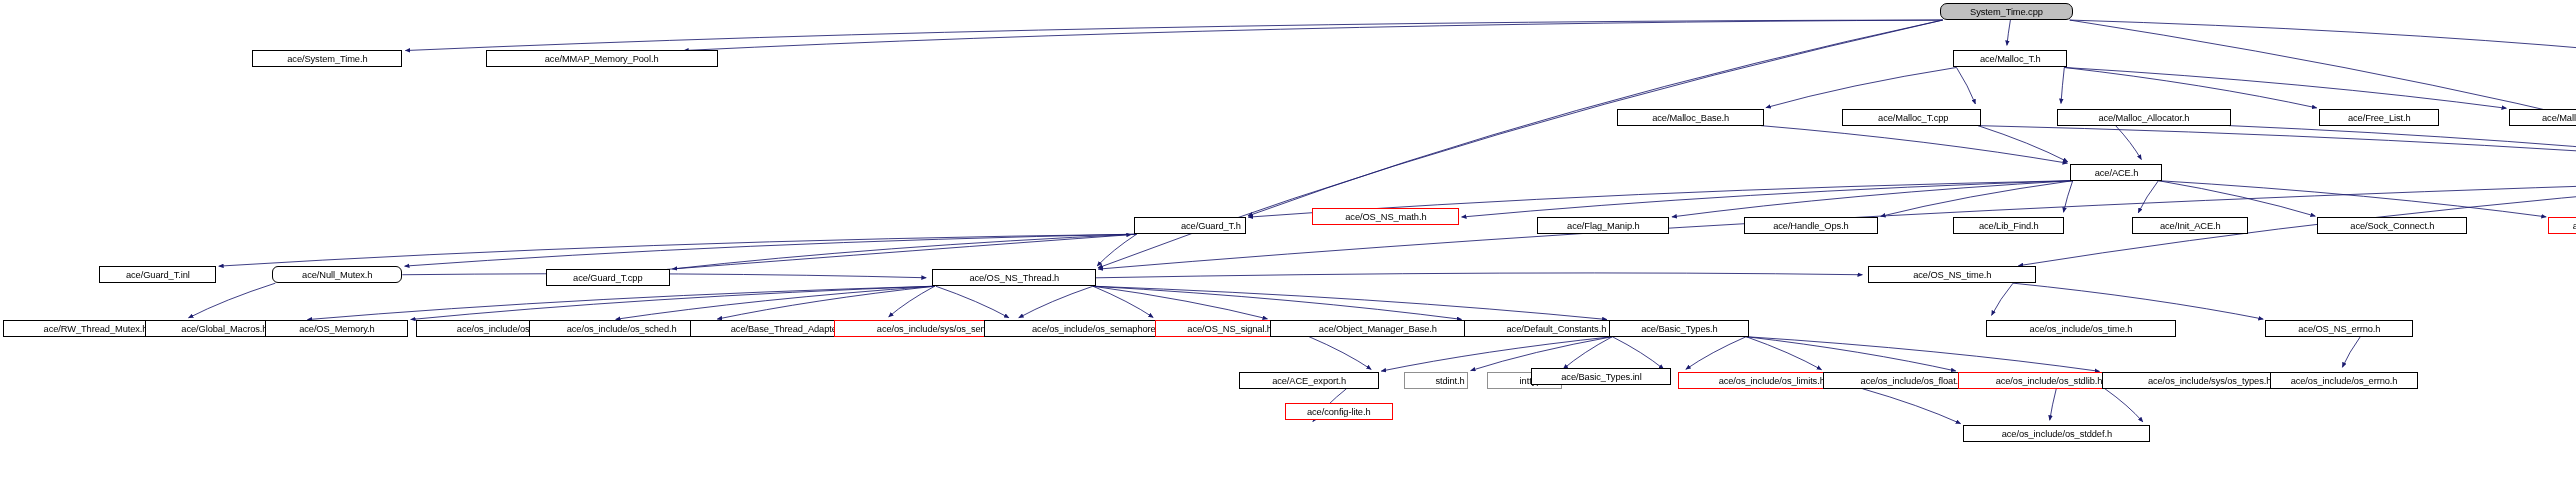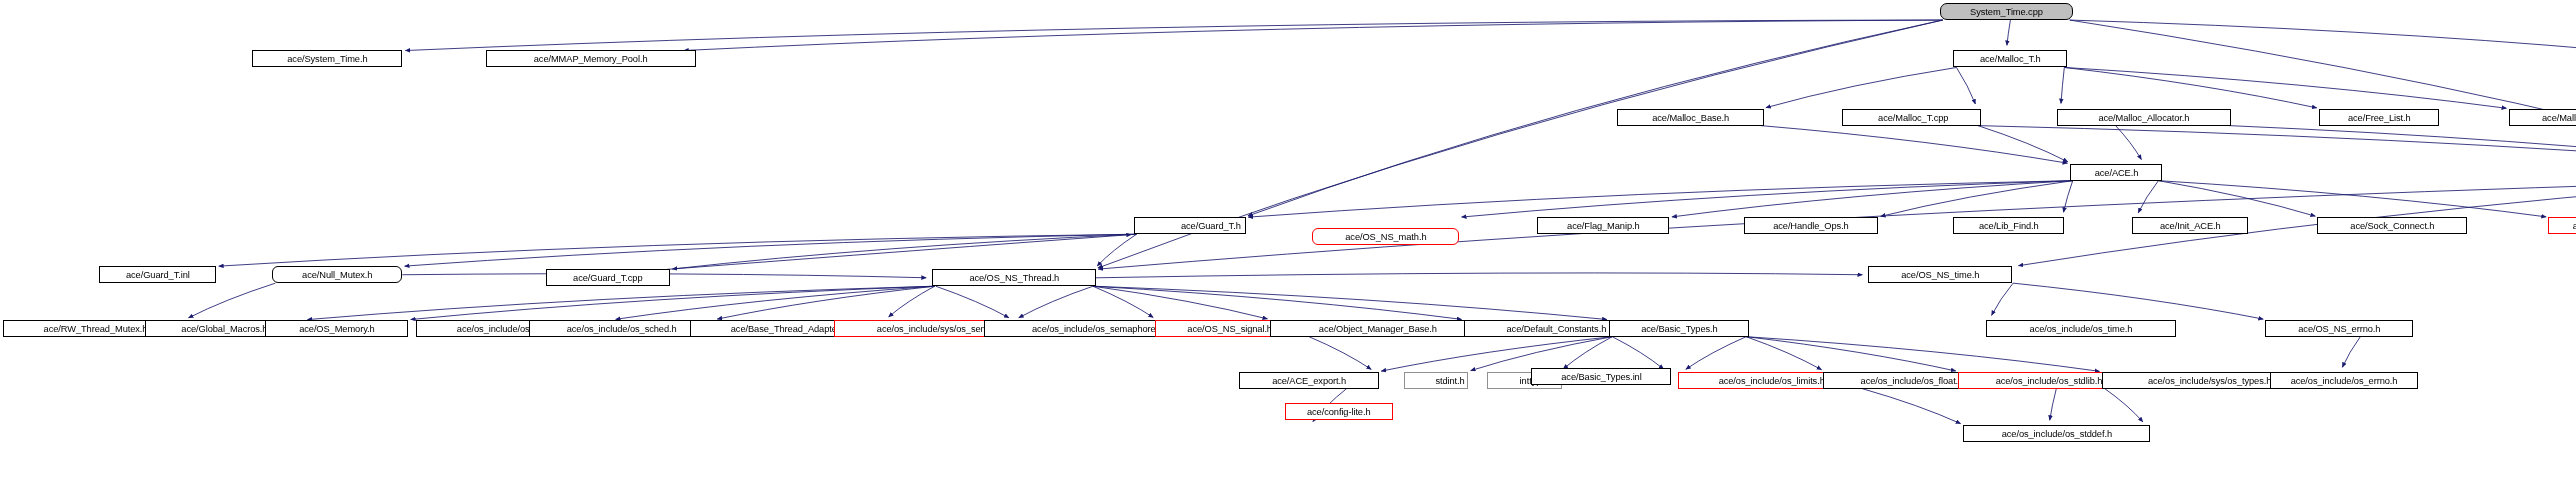--- a/index.html
+++ b/index.html
@@ -130,21 +130,21 @@
       <path d="M2688.5,508 Q2683,529.57 2679.927679778784,549.1471370618368" fill="none" stroke="#1a1a6e" stroke-width="1.1" marker-end="url(#arrowhead)"></path>
       <path d="M2752,508 Q2782.25,529.4350000000001 2801.72602739726,551.3972602739726" fill="none" stroke="#1a1a6e" stroke-width="1.1" marker-end="url(#arrowhead)"></path>
       <path d="M2435,508 Q2509.25,529.195 2563.404497168046,553.6549323264163" fill="none" stroke="#1a1a6e" stroke-width="1.1" marker-end="url(#arrowhead)"></path>
     </svg>
 <div class="node root" style="left: 1940px; top: 3.1px; width: 133px;">
       <span class="node-label">System_Time.cpp</span>
     </div>
     <div class="node" style="left: 252px; top: 50px; width: 150px;">
       <span class="node-label">ace/System_Time.h</span>
     </div>
-    <div class="node" style="left: 486px; top: 50px; width: 210px;">
+    <div class="node" style="left: 486px; top: 50px; width: 232px;">
       <span class="node-label">ace/MMAP_Memory_Pool.h</span>
     </div>
     <div class="node" style="left: 1953px; top: 50px; width: 114px;">
       <span class="node-label">ace/Malloc_T.h</span>
     </div>
     <div class="node" style="left: 1617px; top: 109px; width: 147px;">
       <span class="node-label">ace/Malloc_Base.h</span>
     </div>
     <div class="node" style="left: 1842px; top: 109px; width: 139px; padding-left: 8px;">
       <span class="node-label">ace/Malloc_T.cpp</span>
@@ -157,21 +157,21 @@
     </div>
     <div class="node" style="left: 2509px; top: 109px; width: 130px;">
       <span class="node-label">ace/Malloc_T.inl</span>
     </div>
     <div class="node" style="left: 2070px; top: 164px; width: 92px;">
       <span class="node-label">ace/ACE.h</span>
     </div>
     <div class="node" style="left: 1134px; top: 217px; width: 112px; justify-content: flex-end;">
       <span class="node-label">ace/Guard_T.h</span>
     </div>
-    <div class="node red" style="left: 1312px; top: 228px; width: 147px; border-radius: 6px;">
+    <div class="node red" style="left: 1312px; top: 208px; width: 147px;">
       <span class="node-label">ace/OS_NS_math.h</span>
     </div>
     <div class="node" style="left: 1537px; top: 217px; width: 132px;">
       <span class="node-label">ace/Flag_Manip.h</span>
     </div>
     <div class="node" style="left: 1744px; top: 217px; width: 134px;">
       <span class="node-label">ace/Handle_Ops.h</span>
     </div>
     <div class="node" style="left: 1953px; top: 217px; width: 111px;">
       <span class="node-label">ace/Lib_Find.h</span>
@@ -190,21 +190,21 @@
     </div>
     <div class="node" style="left: 272px; top: 266px; width: 130px; border-radius: 6px;">
       <span class="node-label">ace/Null_Mutex.h</span>
     </div>
     <div class="node" style="left: 546px; top: 269px; width: 124px;">
       <span class="node-label">ace/Guard_T.cpp</span>
     </div>
     <div class="node" style="left: 932px; top: 269px; width: 164px;">
       <span class="node-label">ace/OS_NS_Thread.h</span>
     </div>
-    <div class="node" style="left: 1868px; top: 266px; width: 144px;">
+    <div class="node" style="left: 1868px; top: 266px; width: 168px;">
       <span class="node-label">ace/OS_NS_time.h</span>
     </div>
     <div class="node" style="left: 3.1px; top: 320px; width: 184px;">
       <span class="node-label">ace/RW_Thread_Mutex.h</span>
     </div>
     <div class="node" style="left: 145px; top: 320px; width: 159px;">
       <span class="node-label">ace/Global_Macros.h</span>
     </div>
     <div class="node" style="left: 265px; top: 320px; width: 143px;">
       <span class="node-label">ace/OS_Memory.h</span>

